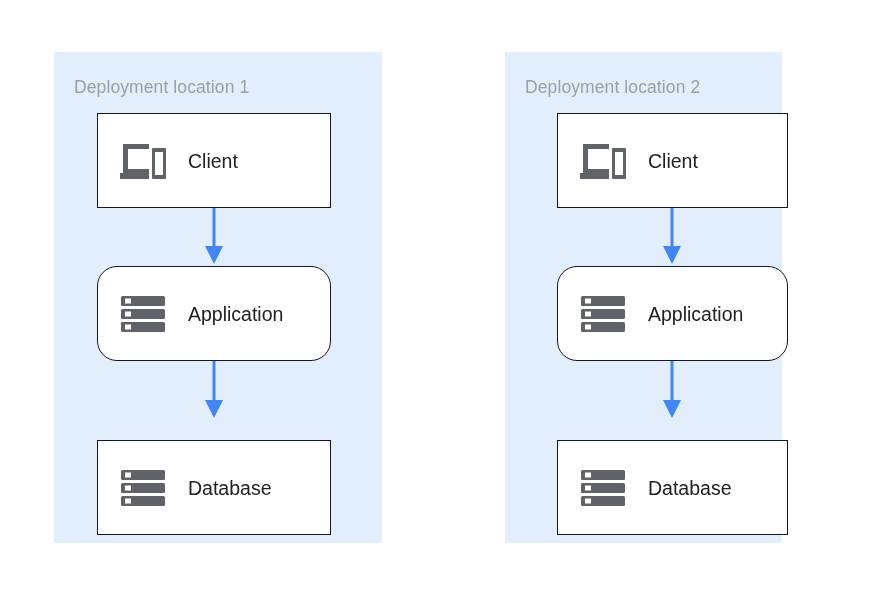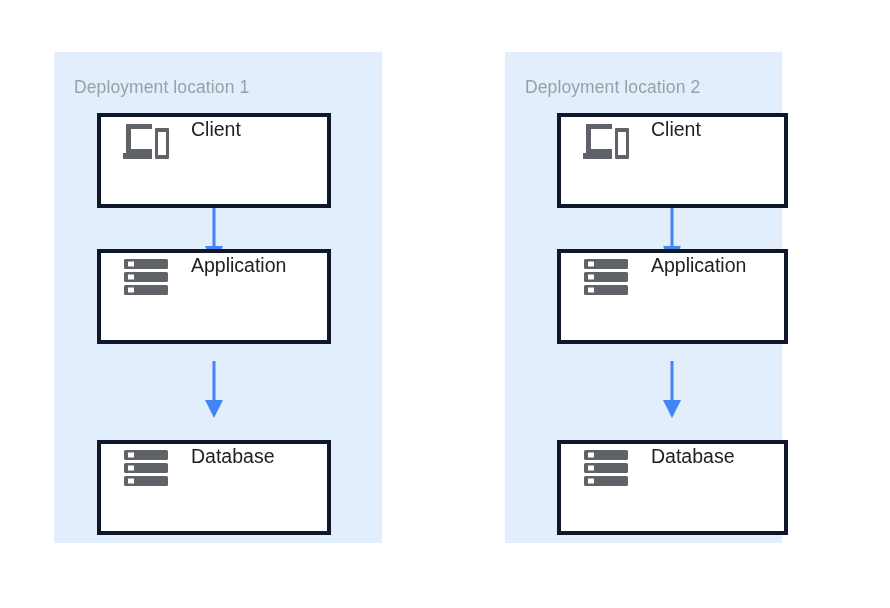--- a/index.html
+++ b/index.html
@@ -37,30 +37,31 @@
     line-height: 22px;
     color: #9aa0a6;
     letter-spacing: 0.1px;
     white-space: nowrap;
   }
 
   
   .node {
     position: absolute;
     background: #ffffff;
-    border: 4px solid #0f172a;
+    border: 1px solid #0f172a;
     box-sizing: border-box;
     display: flex;
+    align-items: center;
     padding-left: 18px;
   }
   .zone-1 .node { left: 43px; width: 234px; }
   .zone-2 .node { left: 52px; width: 231px; }
 
   .node-client { top: 61px;  height: 95px; }
-  .node-app    { top: 197px; height: 95px; }
+  .node-app    { top: 214px; height: 95px; border-radius: 20px; }
   .node-db     { top: 388px; height: 95px; }
 
   .node-icon {
     flex: 0 0 auto;
     width: 54px;
     height: 48px;
     display: flex;
     align-items: center;
     justify-content: center;
   }

